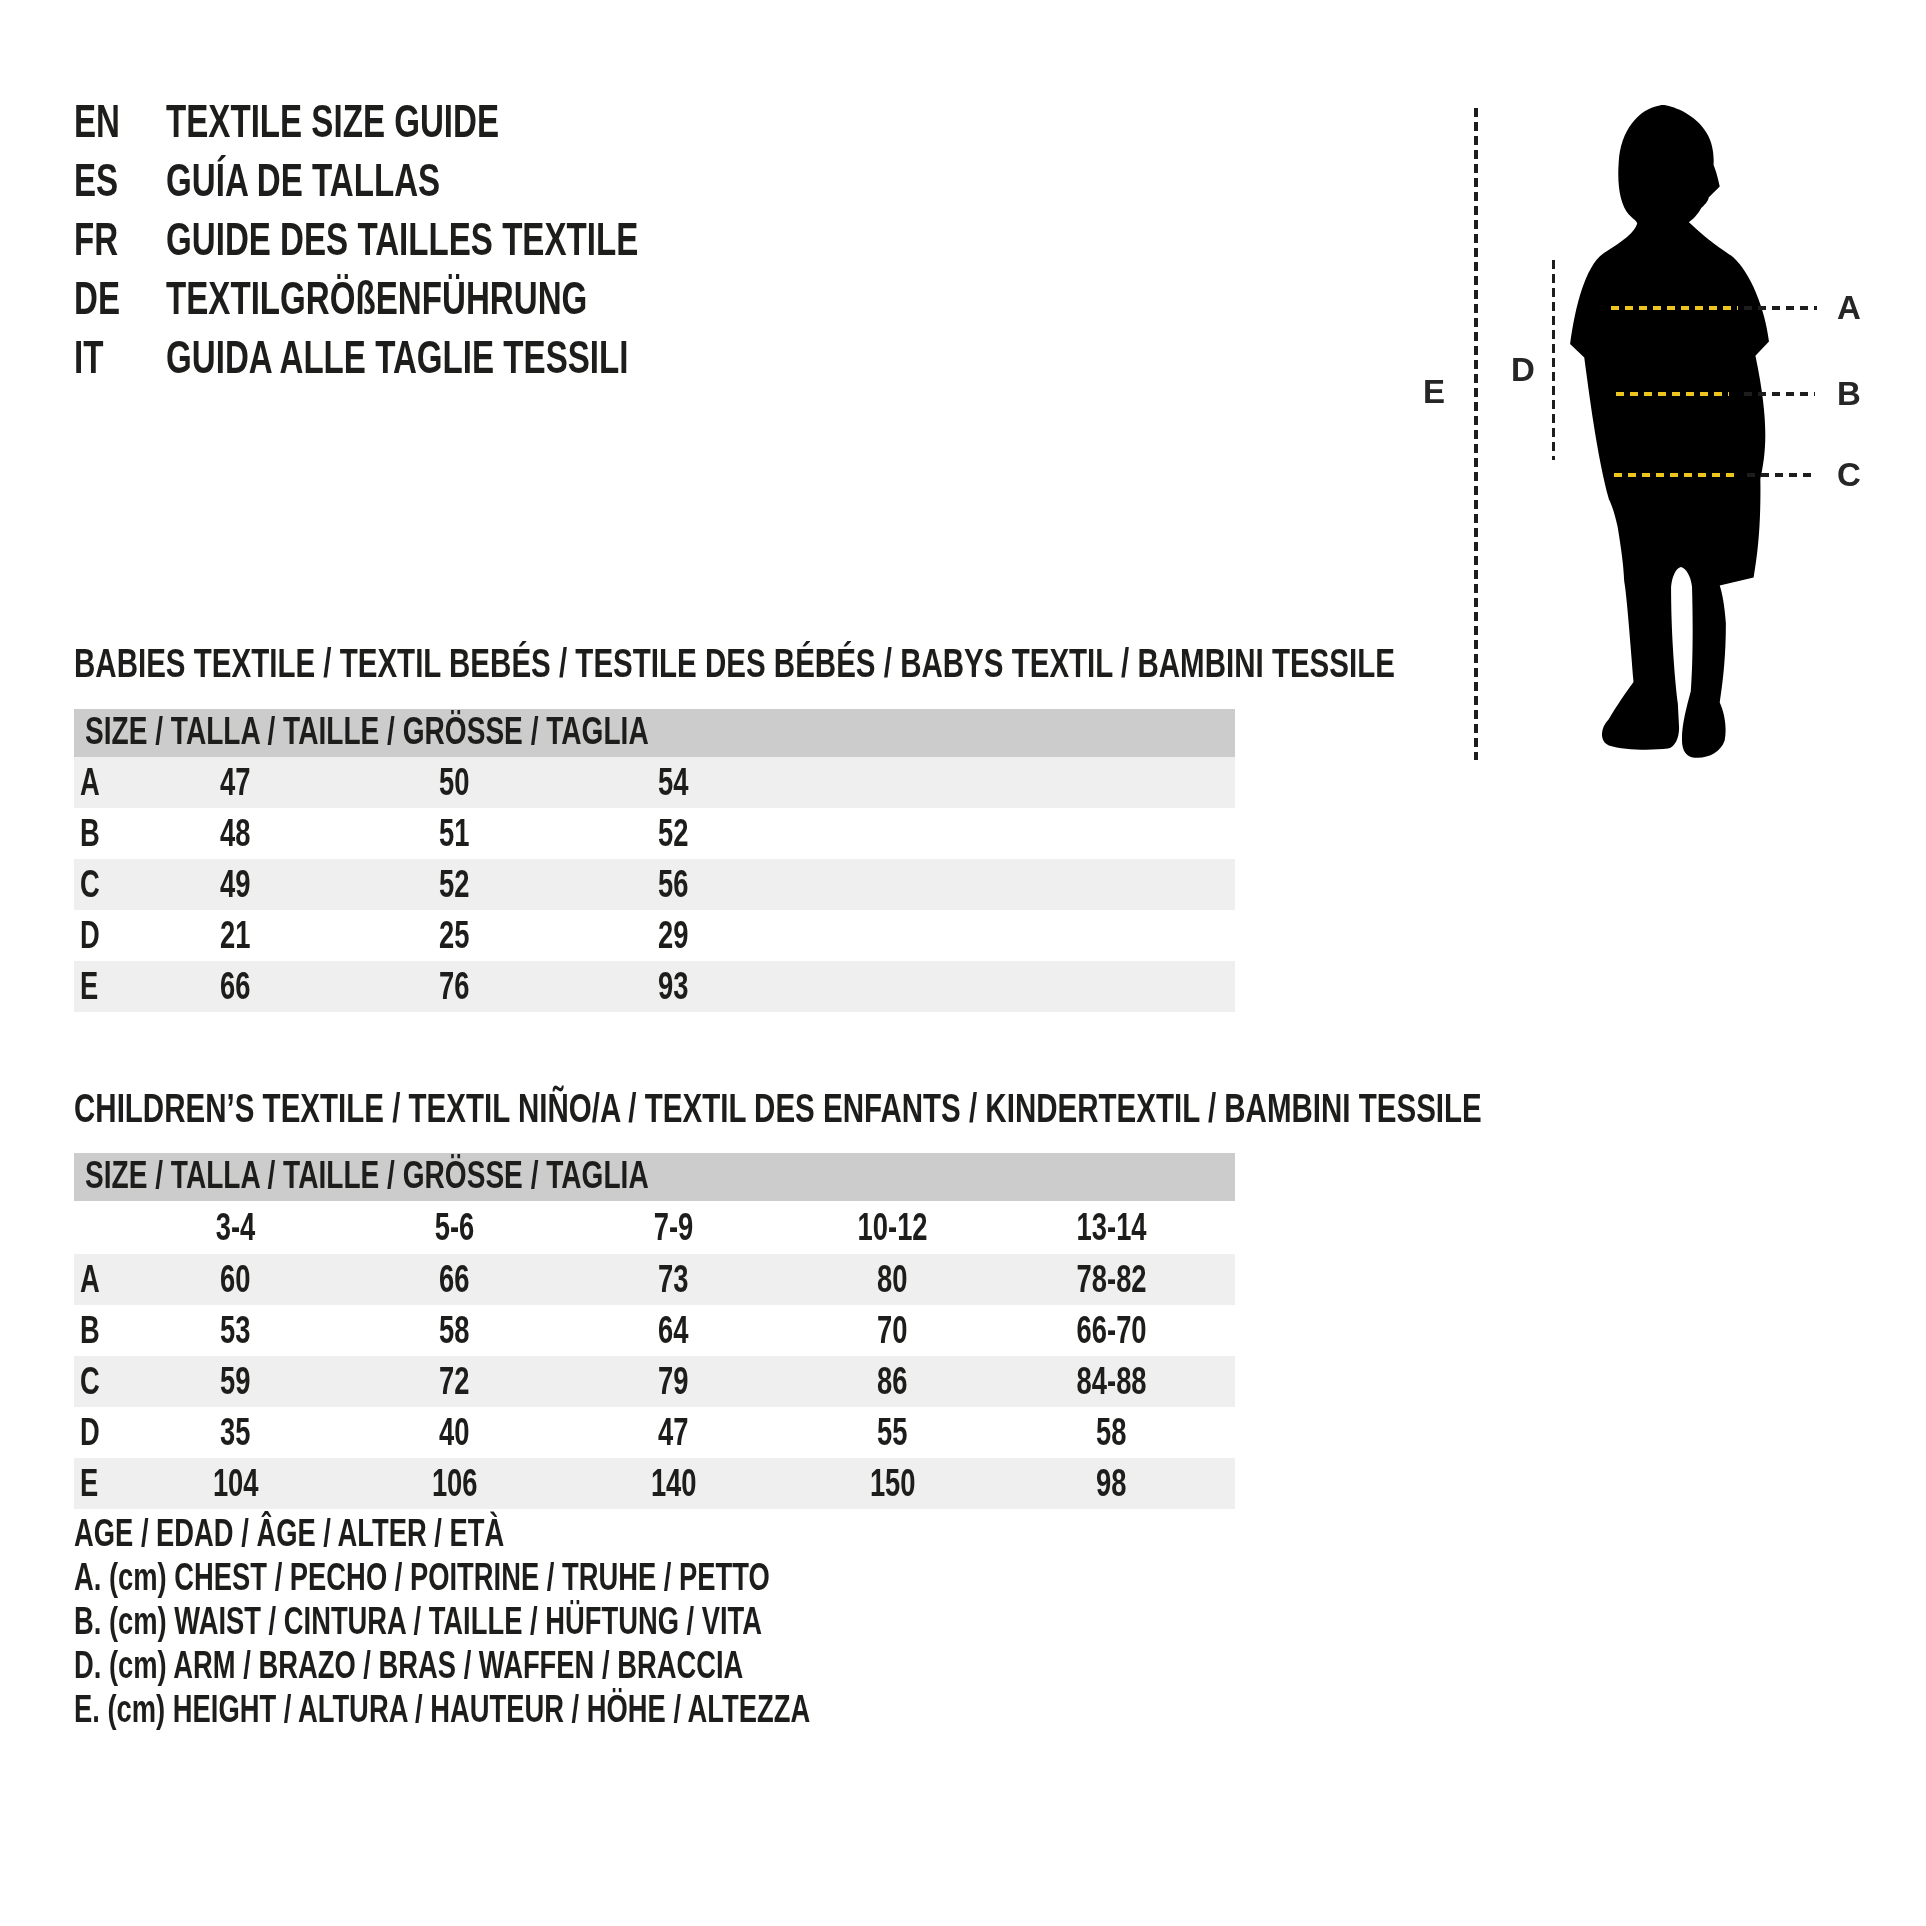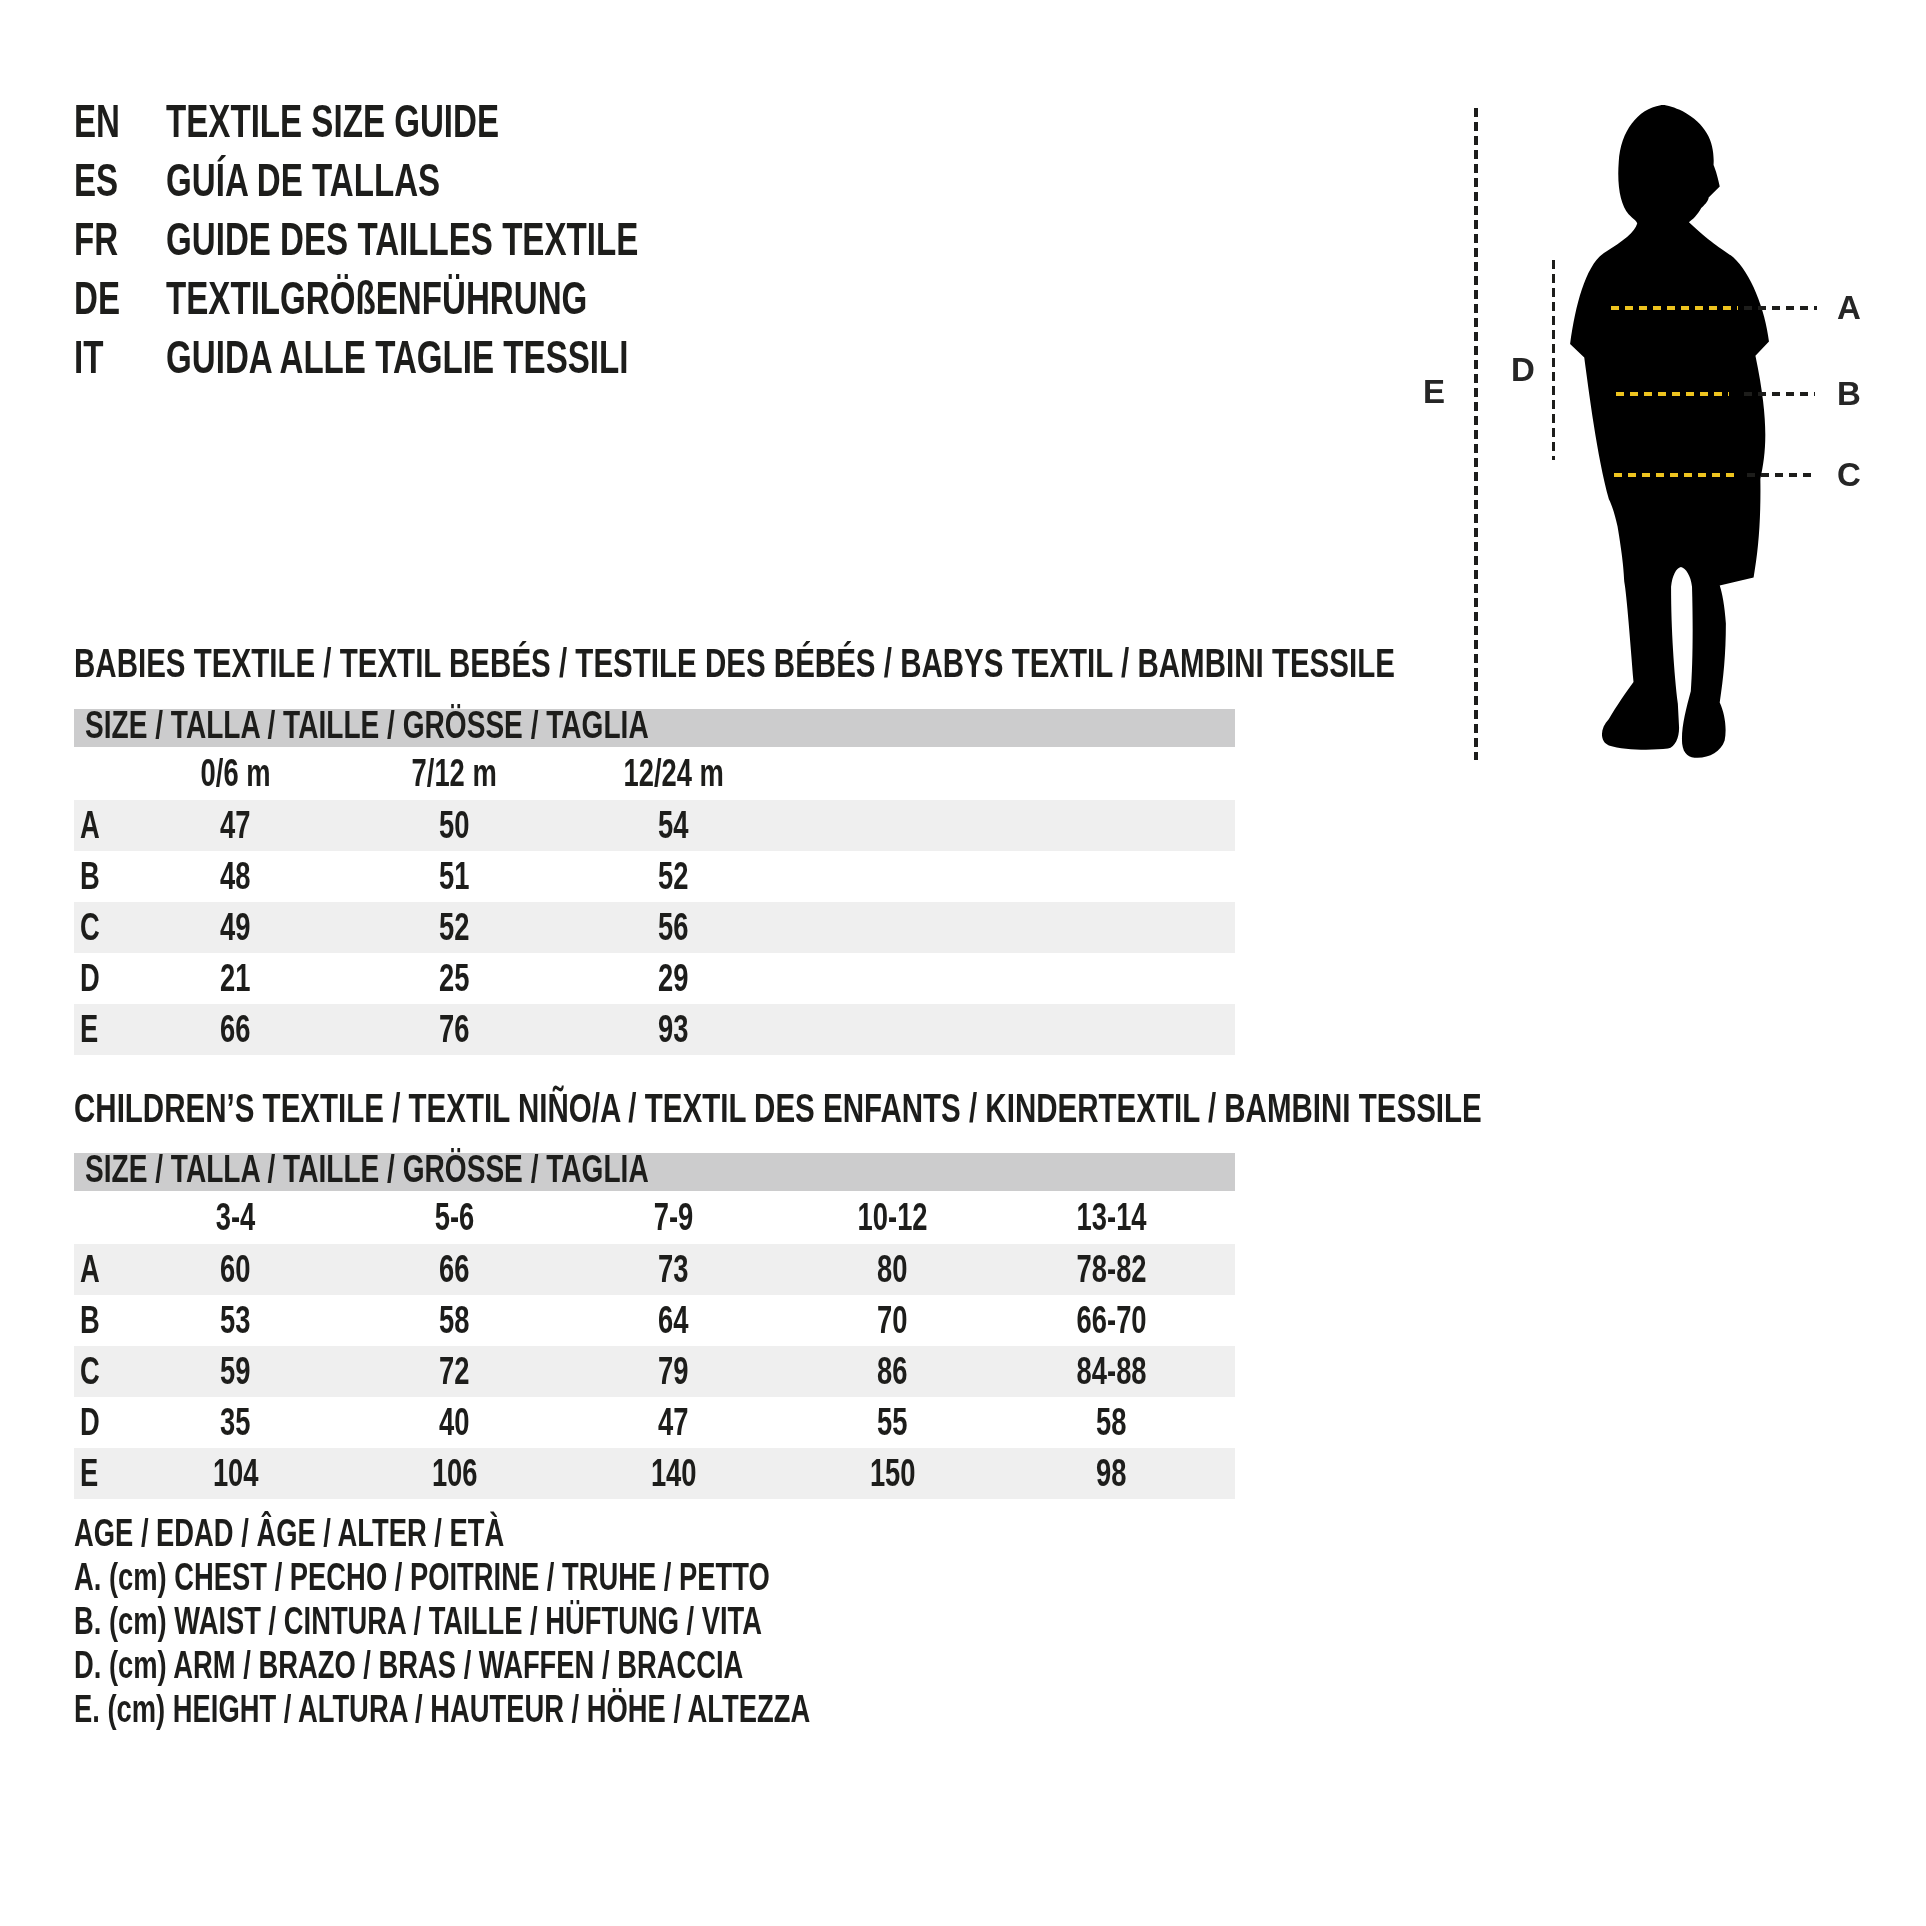--- a/index.html
+++ b/index.html
@@ -17,21 +17,21 @@
 
   
   .title-row{display:flex;align-items:center;height:59px;font-size:46px;}
   .title-row .lang{flex:0 0 92px;}
 
   
   .section-heading{font-size:41px;line-height:1.1;}
 
   
   .size-table{width:1161px;}
-  .size-bar{height:38px;background:#cccccd;display:flex;align-items:flex-end;padding-left:11px;box-sizing:border-box;font-size:39px;}
+  .size-bar{height:48px;background:#cccccd;display:flex;align-items:flex-start;padding-left:11px;box-sizing:border-box;font-size:39px;}
   .t-row{display:flex;align-items:center;height:51px;font-size:38px;}
   .hdr-row{height:53px;}
   .stripe{background:#efefef;}
   .rlabel{flex:0 0 52px;padding-left:6.2px;box-sizing:border-box;}
   .cell{flex:0 0 219px;text-align:center;}
 
   
   .legend-line{font-size:38px;line-height:44px;}
 
   
@@ -128,26 +128,20 @@
 <span class="marker-label" style="left:1837px;top:458px;">C</span>
 
 <div class="abs section-heading" style="left:74px;top:641px;">
   <span class="cond">BABIES TEXTILE / TEXTIL BEBÉS / TESTILE DES BÉBÉS / BABYS TEXTIL / BAMBINI TESSILE</span>
 </div>
 
 <div class="abs size-table" style="left:74px;top:709px;">
   <div class="size-bar">
     <span class="cond">SIZE / TALLA / TAILLE / GRÖSSE / TAGLIA</span>
   </div>
-  <div class="t-row hdr-row">
-    <span class="rlabel"></span>
-    <span class="cell"><span class="condc">0/6 m</span></span>
-    <span class="cell"><span class="condc">7/12 m</span></span>
-    <span class="cell"><span class="condc">12/24 m</span></span>
-  </div>
   <div class="t-row stripe">
     <span class="rlabel"><span class="cond">A</span></span>
     <span class="cell"><span class="condc">47</span></span>
     <span class="cell"><span class="condc">50</span></span>
     <span class="cell"><span class="condc">54</span></span>
   </div>
   <div class="t-row">
     <span class="rlabel"><span class="cond">B</span></span>
     <span class="cell"><span class="condc">48</span></span>
     <span class="cell"><span class="condc">51</span></span>

